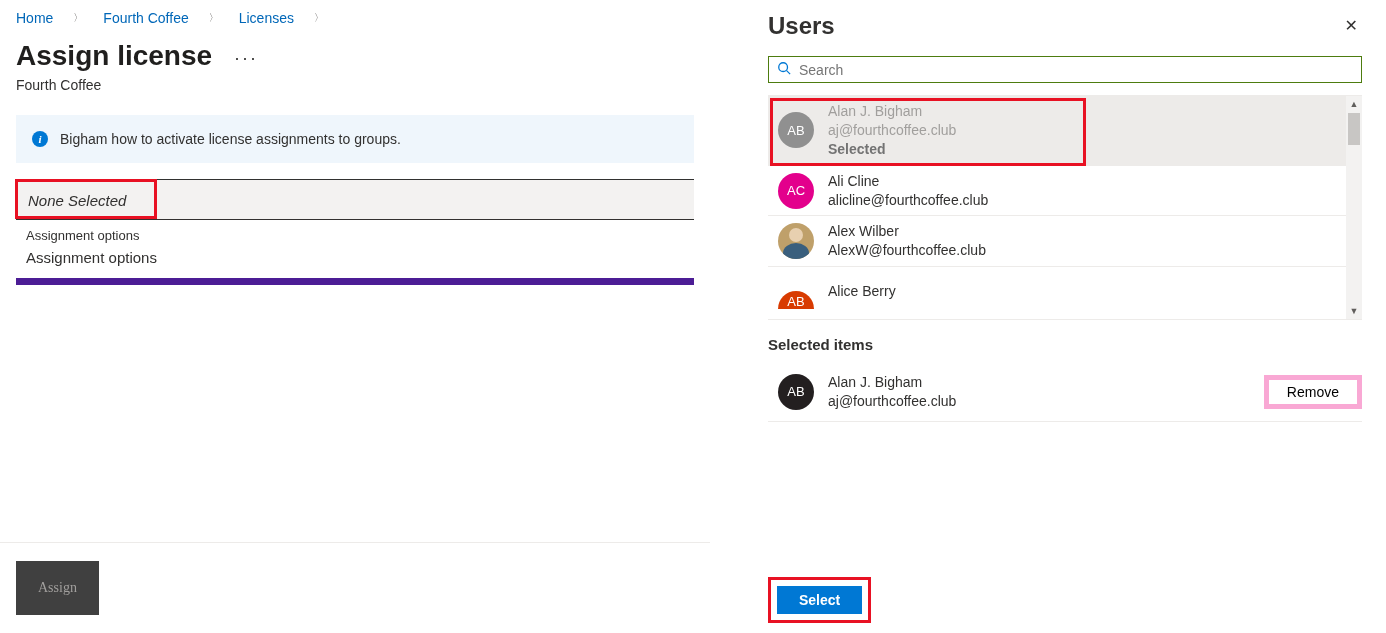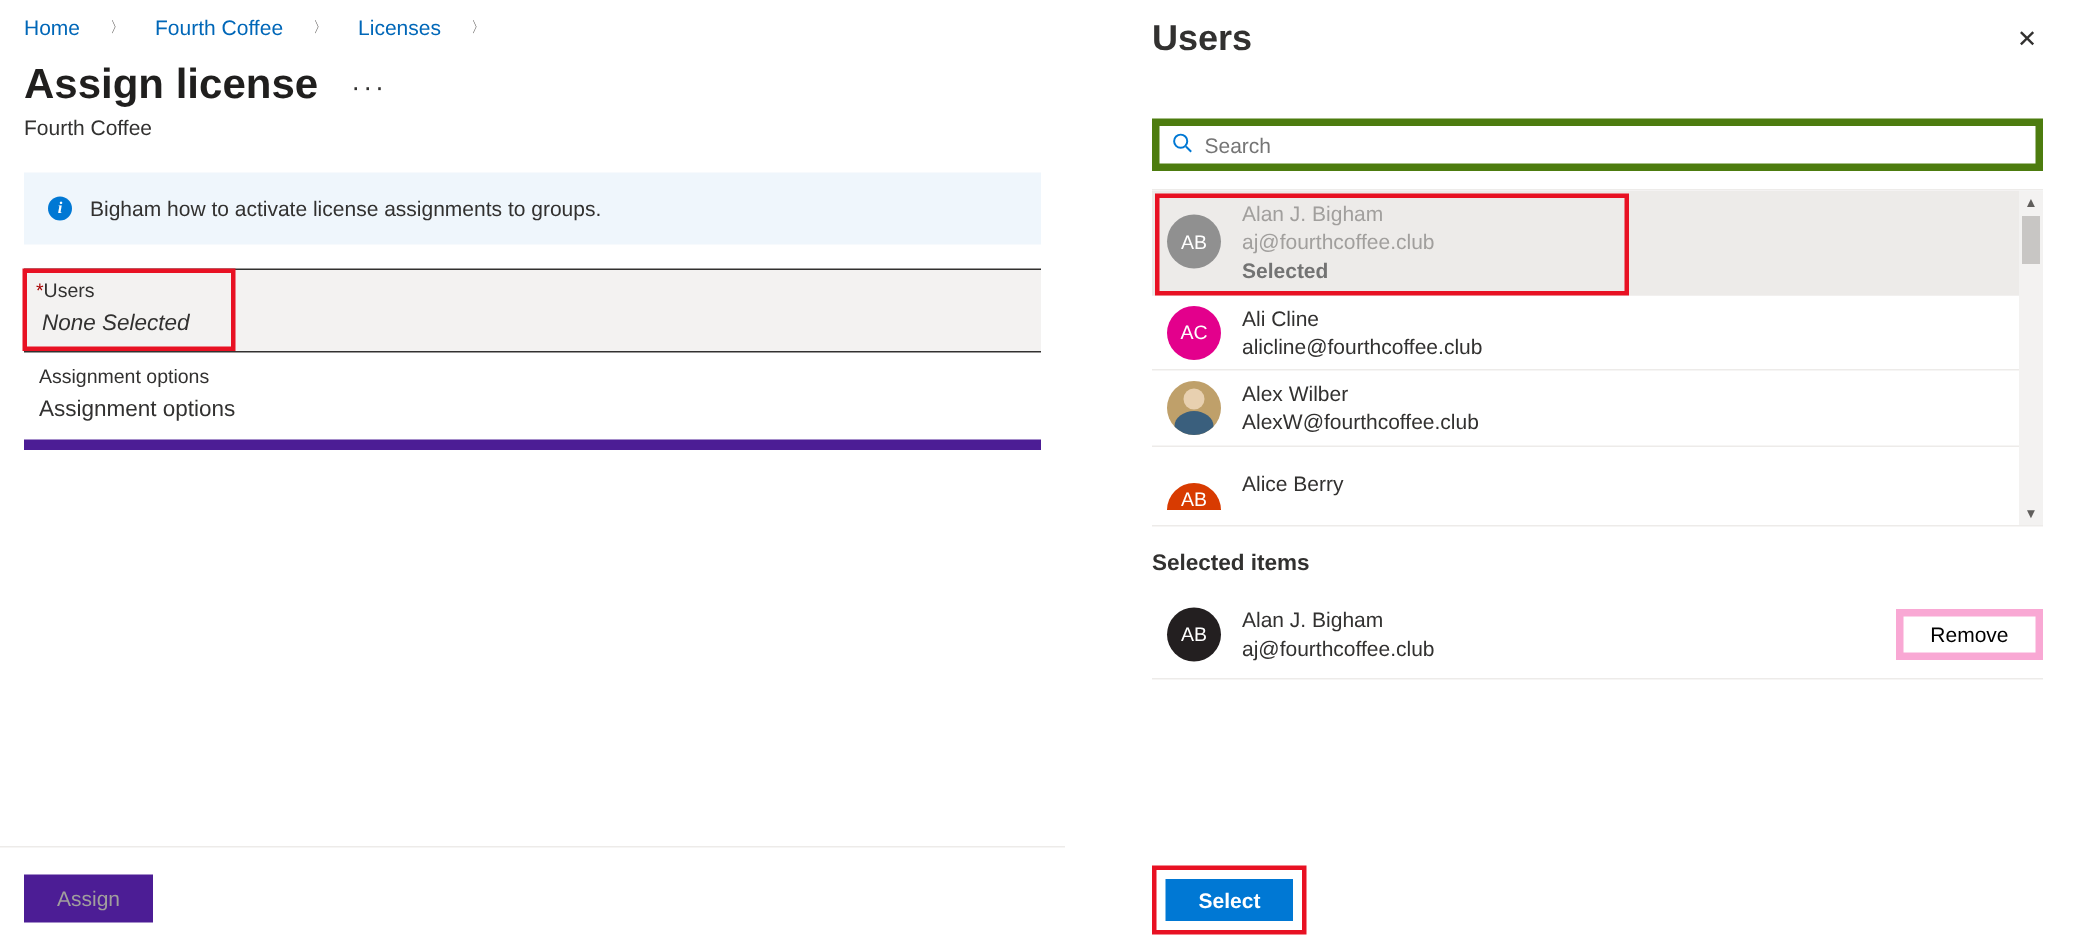--- a/index.html
+++ b/index.html
@@ -24,29 +24,29 @@
     .field-users { background: #f3f2f1; padding: 6px 8px 10px 8px; position: relative; }
     .field-users-box { border: 3px solid #e81123; width: 142px; position: absolute; top: -1px; left: -1px; bottom: 0px; z-index: 2; }
     .field-label { font-size: 13px; }
     .req { color: #a80000; }
     .field-value-none { font-style: italic; font-size: 15px; color: #323130; margin-top: 6px; padding-left: 4px;}
     .field-assign { padding: 8px 8px 12px 10px; border-bottom: 7px solid #4c1d95;}
     .field-assign .field-label { font-size: 13px; color: #323130; }
     .field-assign .field-value { font-size: 15px; margin-top: 6px; }
     
     .footer { position: absolute; bottom: 0; left: 0; width: 710px; border-top: 1px solid #edebe9; padding: 18px 16px; }
-    .assign-btn { background: #4c1d95; color: #a19f9d; border: none; padding: 8px 22px; font-size: 14px; }
+    .assign-btn { background: #404040; color: #a19f9d; border: none; padding: 19px 22px; font-size: 14px; font-family: Liberation Serif, serif; }
     
     .panel { position: absolute; top: 0; right: 0; bottom: 0; width: 642px; background: #fff; display: flex; flex-direction: column; }
     .panel-header { display: flex; justify-content: space-between; align-items: flex-start; padding: 12px 24px 8px 24px; }
     .panel-title { font-size: 24px; font-weight: 600; }
     .close-btn { font-size: 16px; cursor: pointer; padding: 4px; color: #323130; }
     
     .search-wrap { padding: 8px 24px 0 24px; }
-    .search-box { display: flex; align-items: center; border: 5px solid #4d7c0f; padding: 4px 8px; gap: 8px; margin-top: 23px; }
+    .search-box { display: flex; align-items: center; border: 1px solid #4d7c0f; padding: 4px 8px; gap: 8px; }
     .search-icon { color: #0078d4; }
     .search-input { border: none; outline: none; flex: 1; font-size: 14px; color: #605e5c; }
     
     .user-list { margin: 12px 24px 0 24px; border-top: 1px solid #edebe9; border-bottom: 1px solid #edebe9; height: 225px; overflow: hidden; position: relative; }
     .scroll-track { position: absolute; right: 0; top: 0; bottom: 0; width: 16px; background: #f3f2f1; }
     .scroll-arrow { width: 16px; height: 16px; display: flex; align-items: center; justify-content: center; font-size: 9px; color: #605e5c; background: #f3f2f1;}
     .scroll-thumb { position: absolute; right: 2px; top: 17px; width: 12px; height: 32px; background: #c8c6c4; }
     
     .user-row { display: flex; align-items: center; gap: 14px; padding: 6px 10px; border-bottom: 1px solid #edebe9; cursor: pointer; position: relative; margin-right: 16px; }
     .user-row.selected { background: #edebe9; }
@@ -95,23 +95,20 @@
 
 <div class="main-content">
   <div class="info-bar">
     <div class="info-icon">i</div>
     <span class="info-text">Bigham how to activate license assignments to groups.</span>
   </div>
 
   <div class="field-block field-block-dark">
     <div class="field-users">
       <div class="field-users-box"></div>
-      <div class="field-label">
-        <span class="req">*</span><span>Users</span>
-      </div>
       <div class="field-value-none">None Selected</div>
     </div>
   </div>
 
   <div class="field-assign">
     <div class="field-label">Assignment options</div>
     <div class="field-value">Assignment options</div>
   </div>
 </div>
 

